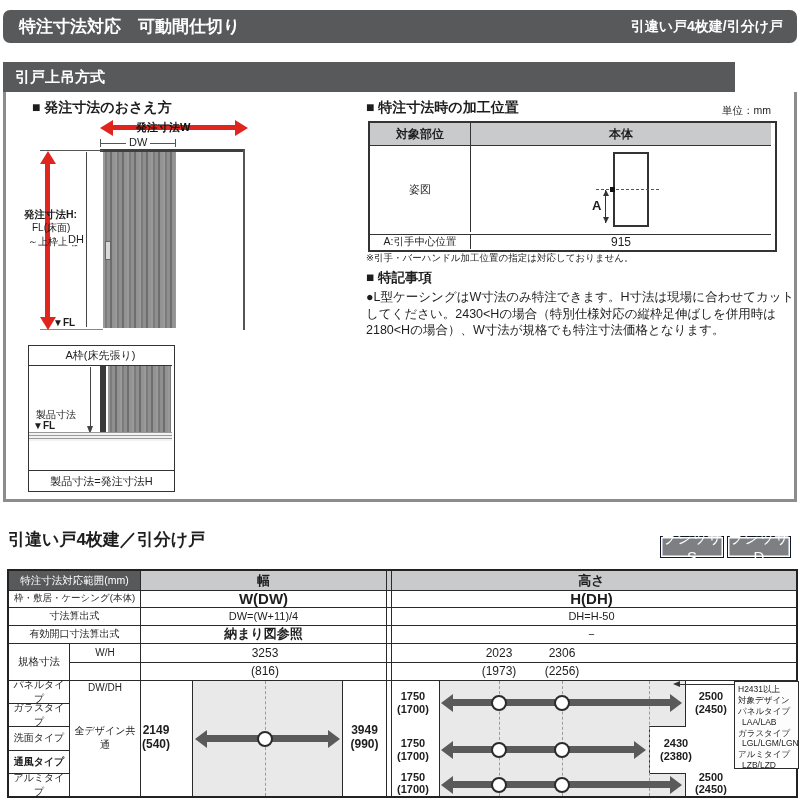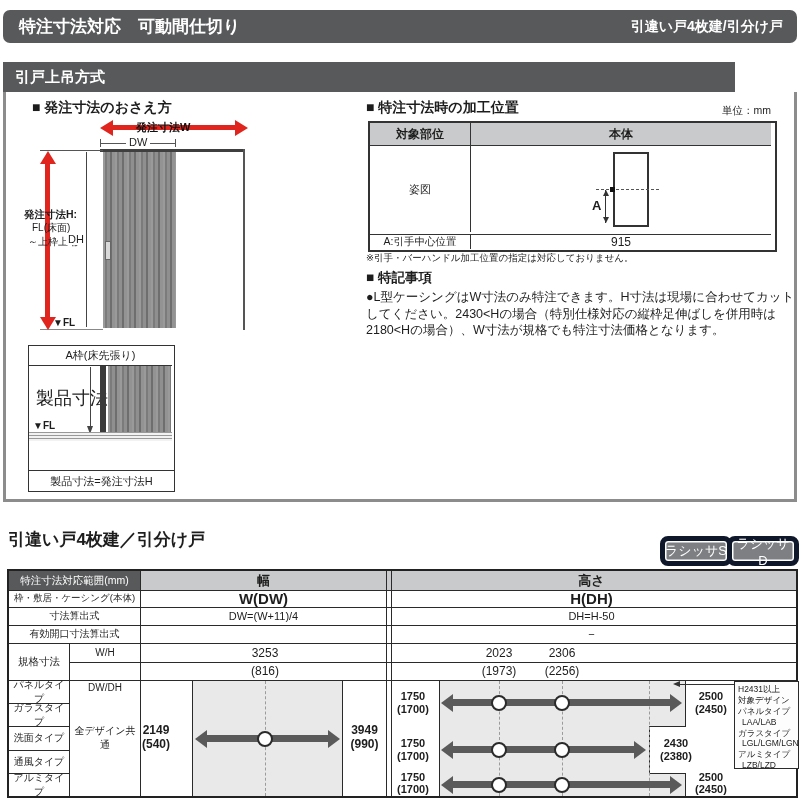--- a/index.html
+++ b/index.html
@@ -28,22 +28,22 @@
   .rarrow-v::after{content:"";position:absolute;bottom:-13px;left:-5.5px;width:0;height:0;
     border-left:8px solid transparent;border-right:8px solid transparent;border-top:13px solid #e0251e;}
   
   .gbar{height:7px;background:#5a5a5a;}
   .gbar::before{content:"";position:absolute;left:-12px;top:-5.5px;width:0;height:0;
     border-top:9px solid transparent;border-bottom:9px solid transparent;border-right:12px solid #5a5a5a;}
   .gbar::after{content:"";position:absolute;right:-12px;top:-5.5px;width:0;height:0;
     border-top:9px solid transparent;border-bottom:9px solid transparent;border-left:12px solid #5a5a5a;}
   .dot{width:12px;height:12px;border-radius:50%;background:#fff;border:2px solid #2a2a2a;transform:translate(-50%,-50%);}
   .wood{background:repeating-linear-gradient(90deg,#9a9a9a 0 2px,#7b7b7b 2px 4px,#8f8f8f 4px 7px,#6e6e6e 7px 9px,#939393 9px 12px);}
-  .tag{background:#7d7f82;color:#fff;border:5px solid #0f172a;border-radius:8px;
-       box-shadow:inset 0 0 0 1.5px #fff;font-size:13px;}
+  .tag{background:#7d7f82;color:#fff;border:1px solid #0f172a;border-radius:0;
+       box-shadow:inset 0 0 0 1.5px #fff;font-size:15px;}
   .graybg{background:#e9e9e9;}
   .notebox{background:#fdfdfd;border:1px solid #2a2a2a;font-size:8.5px;line-height:1.28;padding:2px 0 0 3px;}
   .notebox .ind{padding-left:4px;}
   .b{font-weight:bold;}
 </style>
 </head>
 <body>
 
 <div id="page">
 
@@ -81,21 +81,21 @@
     <div style="padding-left:8px;">FL(床面)</div>
     <div style="padding-left:4px;">～上枠上端</div>
   </div>
 
   <div class="abs" style="left:86px;top:152px;width:1px;height:175px;background:#444;"></div>
   <div class="abs" style="left:66px;top:233px;font-size:11px;background:#fff;padding:0 2px;">DH</div>
   <div class="abs b" style="left:53px;top:317px;font-size:10px;">▼FL</div>
 
   <div class="abs" style="left:28px;top:345px;width:145px;height:145px;border:1.5px solid #333;background:#fff;"></div>
   <div class="abs ctr" style="left:29px;top:346px;width:143px;height:19px;border-bottom:1px solid #333;font-size:11px;">A枠(床先張り)</div>
-  <div class="abs" style="left:36px;top:386px;font-size:18px;">製品寸法</div>
+  <div class="abs" style="left:36px;top:408px;font-size:10px;">製品寸法</div>
   <div class="abs" style="left:90px;top:367px;width:1px;height:60px;background:#444;"></div>
   <div class="abs" style="left:87px;top:426px;width:0;height:0;border-left:3.5px solid transparent;border-right:3.5px solid transparent;border-top:8px solid #444;"></div>
   <div class="abs b" style="left:33px;top:420px;font-size:10px;">▼FL</div>
   <div class="abs" style="left:100px;top:366px;width:6px;height:66px;background:#3a3a3a;"></div>
   <div class="abs wood" style="left:108px;top:366px;width:63px;height:66px;"></div>
   <div class="abs" style="left:29px;top:432px;width:143px;height:9px;background:repeating-linear-gradient(180deg,#999 0 1px,#f2f2f2 1px 3px);"></div>
   <div class="abs ctr" style="left:28px;top:470px;width:145px;height:20px;border:1.5px solid #333;background:#fff;font-size:11px;">製品寸法=発注寸法H</div>
 
   <div class="abs b" style="left:366px;top:99px;font-size:14px;">■ 特注寸法時の加工位置</div>
   <div class="abs" style="left:722px;top:104px;font-size:10.5px;">単位：mm</div>
@@ -150,36 +150,37 @@
 
     <div class="abs ctr" style="left:0;top:19px;width:131px;height:17px;font-size:9.5px;">枠・敷居・ケーシング(本体)</div>
     <div class="abs ctr b" style="left:131px;top:19px;width:247px;height:17px;font-size:15px;">W(DW)</div>
     <div class="abs ctr b" style="left:378px;top:19px;width:409px;height:17px;font-size:15px;">H(DH)</div>
 
     <div class="abs ctr" style="left:0;top:36px;width:131px;height:18px;font-size:10px;">寸法算出式</div>
     <div class="abs ctr" style="left:131px;top:36px;width:247px;height:18px;font-size:11px;">DW=(W+11)/4</div>
     <div class="abs ctr" style="left:378px;top:36px;width:409px;height:18px;font-size:11px;">DH=H-50</div>
 
     <div class="abs ctr" style="left:0;top:54px;width:131px;height:18px;font-size:10px;">有効開口寸法算出式</div>
+    <div class="abs ctr b" style="left:131px;top:54px;width:247px;height:18px;font-size:13px;">納まり図参照</div>
     <div class="abs ctr" style="left:378px;top:54px;width:409px;height:18px;font-size:11px;">−</div>
 
     <div class="abs ctr" style="left:0;top:72px;width:60px;height:37px;font-size:10.5px;">規格寸法</div>
     <div class="abs ctr" style="left:61px;top:72px;width:70px;height:19px;font-size:10px;">W/H</div>
     <div class="abs ctr" style="left:61px;top:91px;width:70px;height:18px;font-size:10px;margin-top:16px;">DW/DH</div>
     <div class="abs ctr" style="left:206px;top:72px;width:100px;height:19px;font-size:12px;">3253</div>
     <div class="abs ctr" style="left:206px;top:91px;width:100px;height:18px;font-size:12px;">(816)</div>
     <div class="abs ctr" style="left:460px;top:72px;width:60px;height:19px;font-size:12px;">2023</div>
     <div class="abs ctr" style="left:523px;top:72px;width:60px;height:19px;font-size:12px;">2306</div>
     <div class="abs ctr" style="left:460px;top:91px;width:60px;height:18px;font-size:12px;">(1973)</div>
     <div class="abs ctr" style="left:523px;top:91px;width:60px;height:18px;font-size:12px;">(2256)</div>
 
     <div class="abs ctr" style="left:0;top:109px;width:60px;height:23px;font-size:10px;">パネルタイプ</div>
     <div class="abs ctr" style="left:0;top:132px;width:60px;height:23px;font-size:10px;">ガラスタイプ</div>
     <div class="abs ctr" style="left:0;top:155px;width:60px;height:24px;font-size:10px;">洗面タイプ</div>
-    <div class="abs ctr" style="left:0;top:179px;width:60px;height:23px;font-size:10px;">通風タイプ</div>
+    <div class="abs ctr" style="left:0;top:179px;width:60px;height:23px;font-size:10px;font-weight:bold;">通風タイプ</div>
     <div class="abs ctr" style="left:0;top:202px;width:60px;height:23px;font-size:10px;">アルミタイプ</div>
     <div class="abs ctr" style="left:61px;top:109px;width:70px;height:116px;font-size:10px;">全デザイン共通</div>
 
     <div class="abs graybg" style="left:184px;top:110px;width:149px;height:115px;"></div>
     <div class="abs vdash" style="left:256px;top:110px;height:115px;"></div>
     <div class="abs col b" style="left:131px;top:109px;width:32px;height:116px;font-size:12px;line-height:1.15;">
       <span>2149</span>
       <span>(540)</span>
     </div>
     <div class="abs col b" style="left:333px;top:109px;width:45px;height:116px;font-size:12px;line-height:1.15;">

